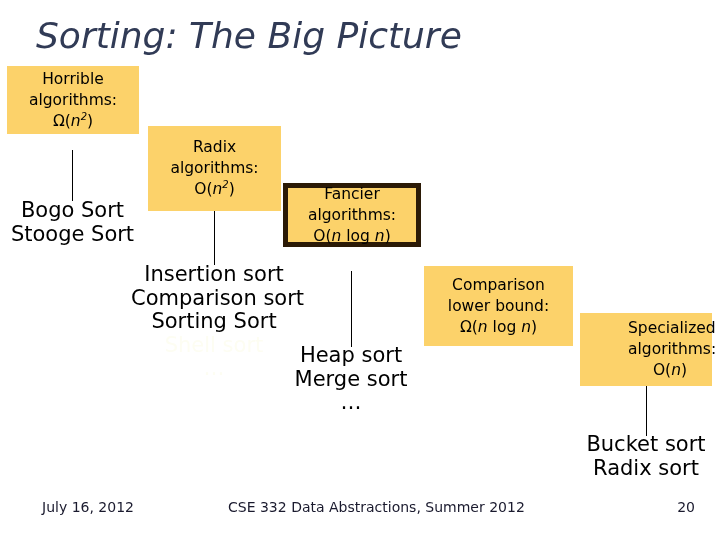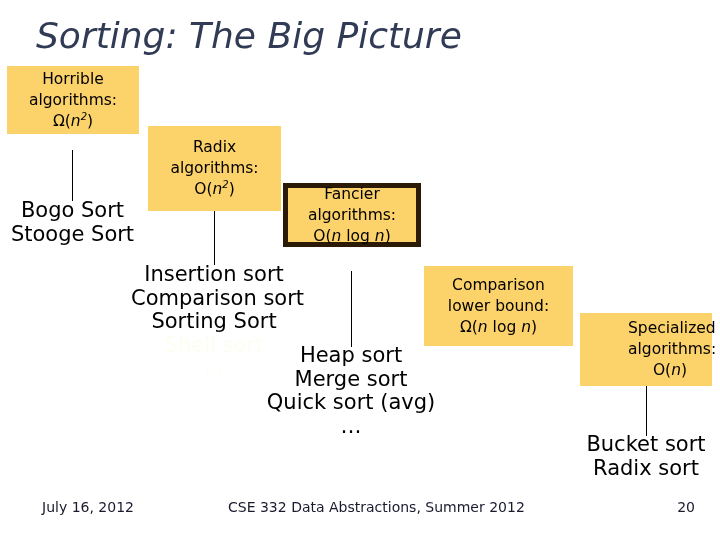--- a/index.html
+++ b/index.html
@@ -139,21 +139,20 @@
 
   <div class="cat-box bordered" id="box-fancier">
     <span class="ln">Fancier</span>
     <span class="ln">algorithms:</span>
     <span class="ln"><span>O(</span><i>n</i><span> log </span><i>n</i><span>)</span></span>
   </div>
   <div class="connector" id="conn-fancier"></div>
   <div class="algo-list" id="list-fancier">
     <span class="ln">Heap sort</span>
     <span class="ln">Merge sort</span>
-    <span class="ln">Quick sort (avg)</span>
     <span class="ln">…</span>
   </div>
 
   <div class="cat-box" id="box-comparison">
     <span class="ln">Comparison</span>
     <span class="ln">lower bound:</span>
     <span class="ln"><span>Ω(</span><i>n</i><span> log </span><i>n</i><span>)</span></span>
   </div>
 
   <div class="cat-box" id="box-specialized">

